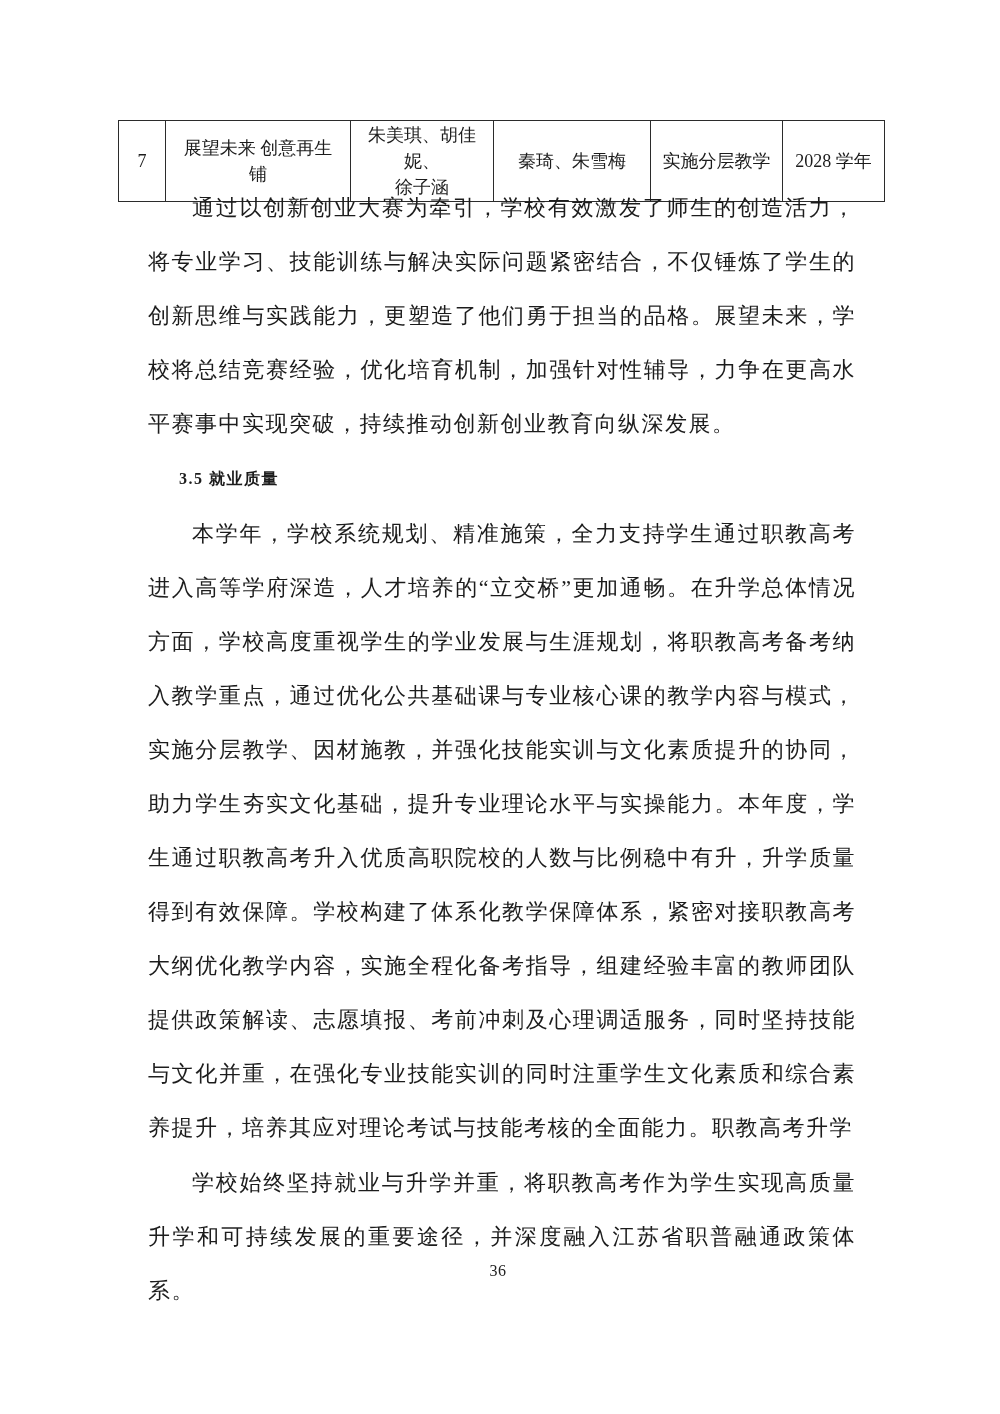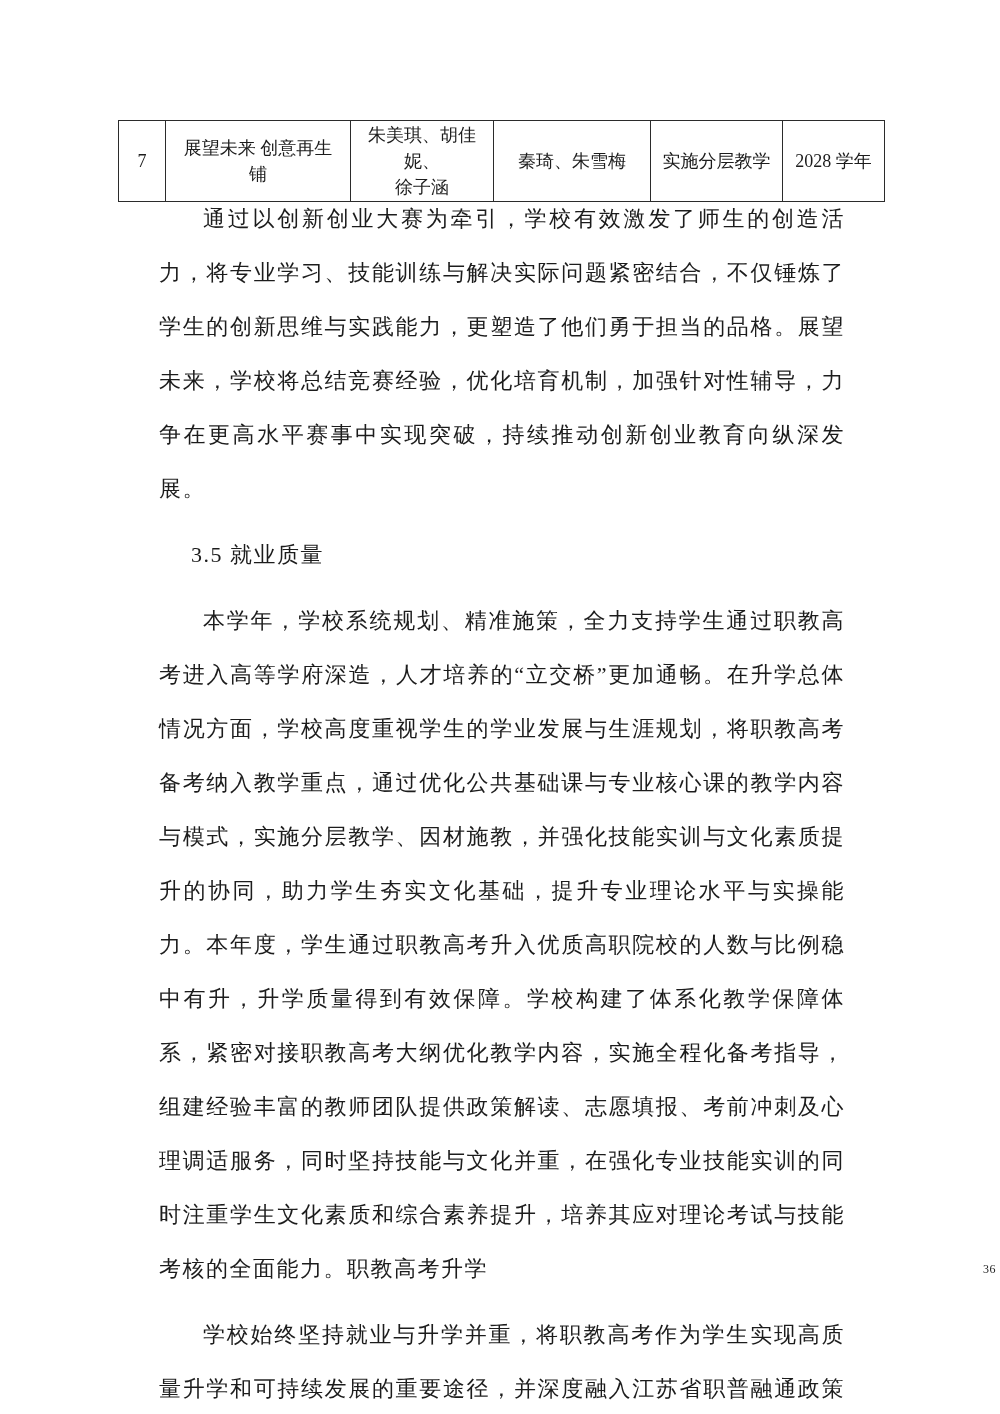--- a/index.html
+++ b/index.html
@@ -40,37 +40,37 @@
     position: absolute;
     left: 147px;
     top: 180px;
     width: 710px;
     font-size: 22px;
     line-height: 54px;
     letter-spacing: 1.5px;
     text-align: justify;
   }
   .body-text p {
-    margin: 12px;
+    margin: 1px;
     text-indent: 2em;
   }
   .body-text h3 {
     margin: 0;
-    font-size: 22px;
-    font-weight: normal;
+    font-size: 16px;
+    font-weight: bold;
     line-height: 54px;
     text-indent: 2em;
   }
   .page-number {
     position: absolute;
     left: 0;
     right: 4px;
     top: 1262px;
-    text-align: right;
-    font-size: 12px;
+    text-align: center;
+    font-size: 16px;
     letter-spacing: 0.5px;
     color: #222222;
   }
 </style>
 </head>
 <body>
 
 <div class="page">
 
   <table class="awards-table">

